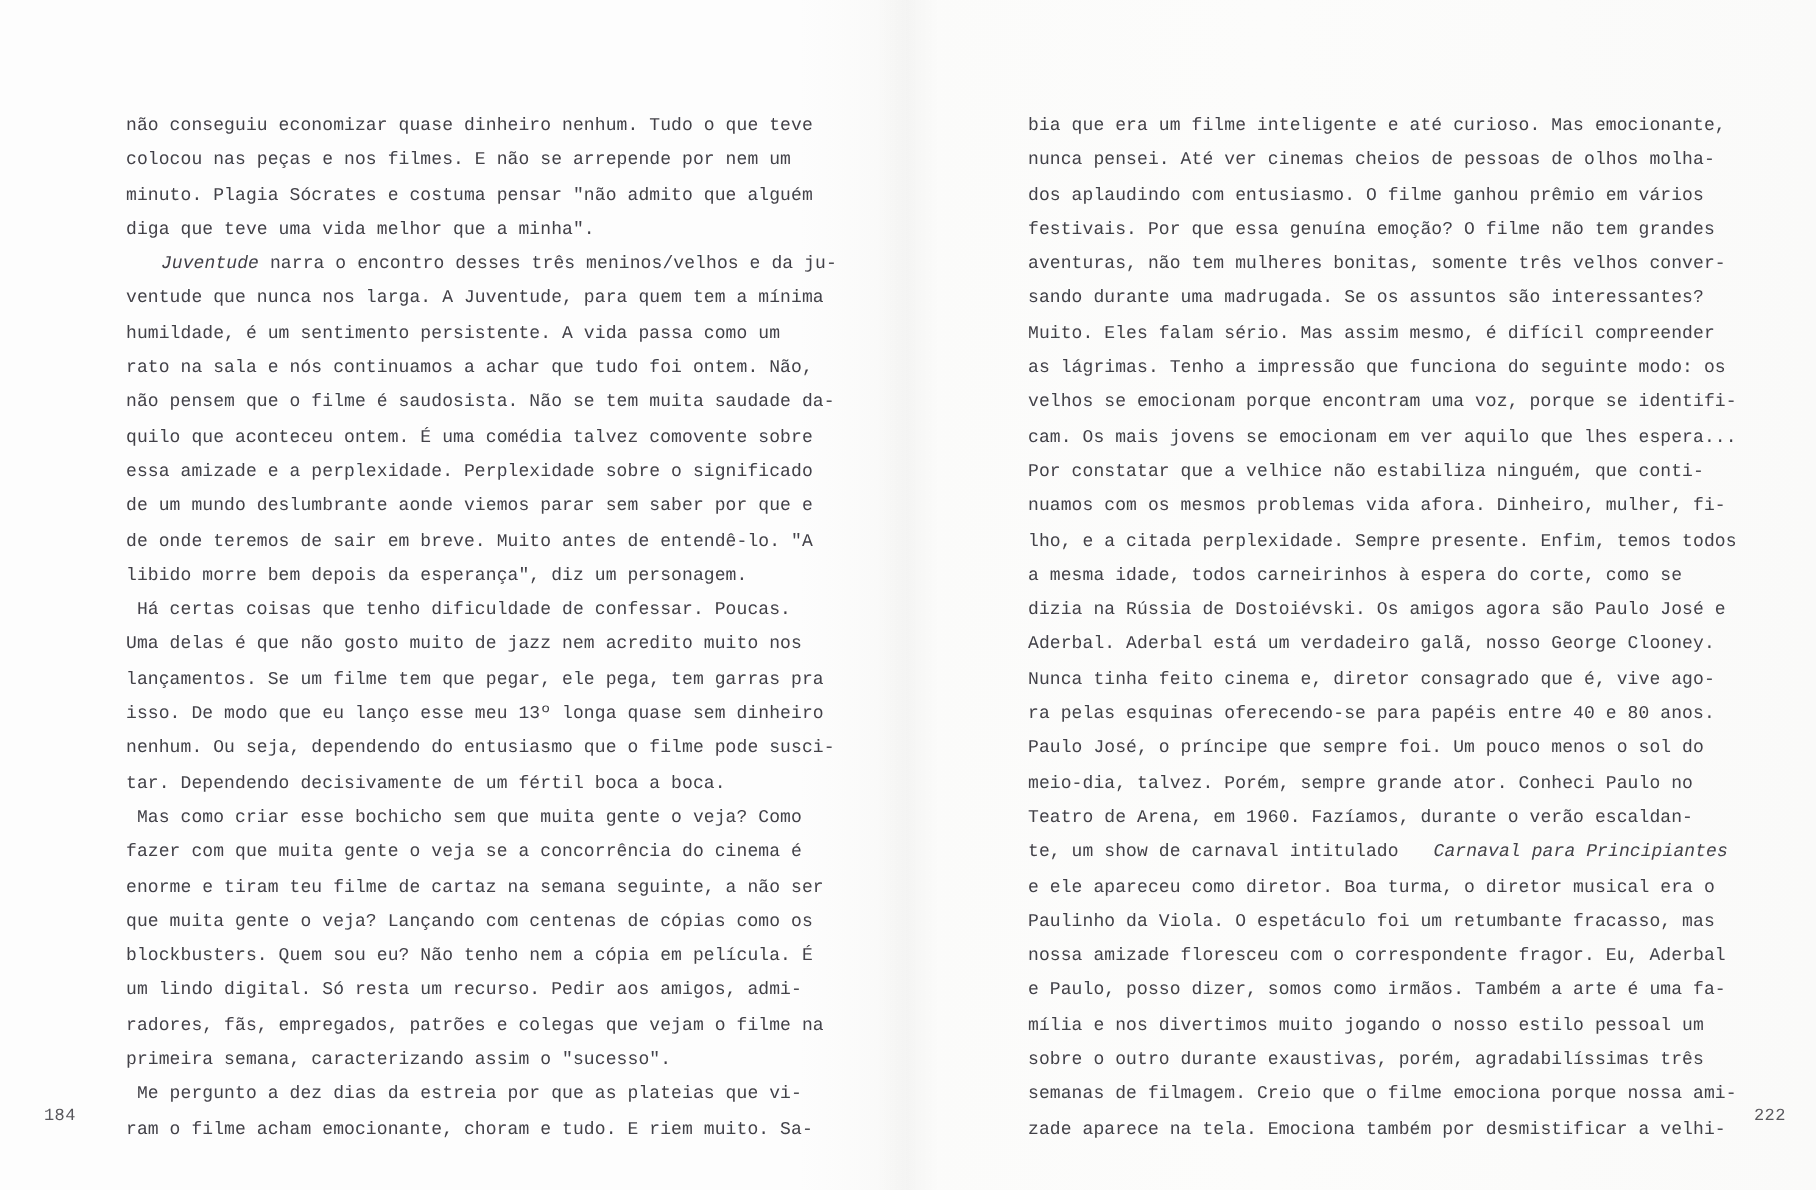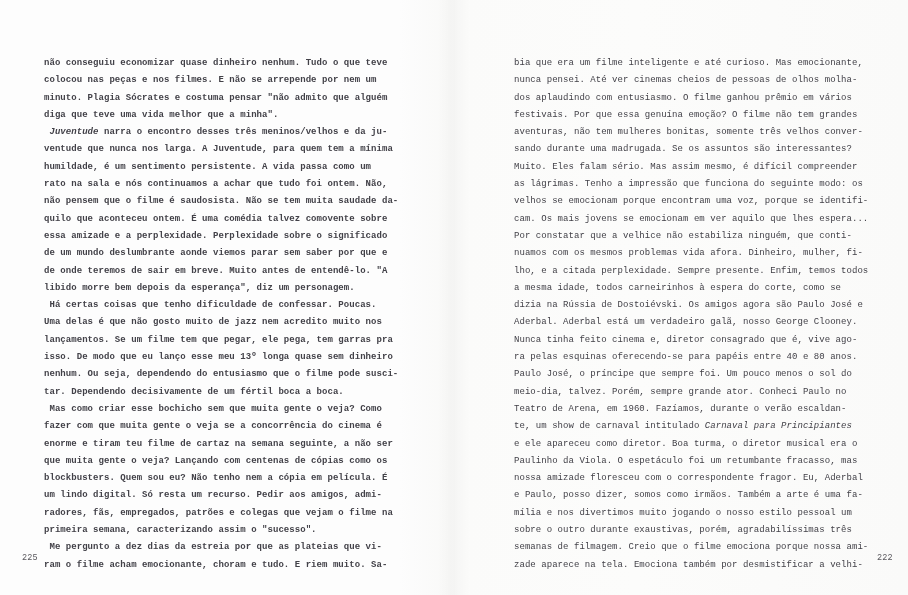--- a/index.html
+++ b/index.html
@@ -36,40 +36,40 @@
   .page.right { left: 454px; }
   .page-text {
     position: absolute;
     top: 55px;
     white-space: pre;
     font-size: 9px;
     line-height: 17.3px;
     letter-spacing: 0.05px;
     color: #424148;
   }
-  .page.left  .page-text { left: 44px; font-weight: bold; }
+  .page.left  .page-text { left: 63px; }
   .page.right .page-text { left: 60px; }
   .page-text .line { height: 17.3px; }
-  .page-text em { font-style: italic; }
+  .page-text em { font-style: italic; margin-left: 12px; }
   .page-number {
     position: absolute;
     top: 553px;
     font-size: 8.5px;
     letter-spacing: 0.2px;
     color: #58575c;
   }
   .page.left  .page-number { left: 22px; }
   .page.right .page-number { left: 423px; }
 </style>
 </head>
 <body>
 
 <div class="gutter-shade"></div>
 
 <div class="page left">
   <div class="page-text"><div class="line">não conseguiu economizar quase dinheiro nenhum. Tudo o que teve</div><div class="line">colocou nas peças e nos filmes. E não se arrepende por nem um</div><div class="line">minuto. Plagia Sócrates e costuma pensar "não admito que alguém</div><div class="line">diga que teve uma vida melhor que a minha".</div><div class="line"> <em>Juventude</em> narra o encontro desses três meninos/velhos e da ju-</div><div class="line">ventude que nunca nos larga. A Juventude, para quem tem a mínima</div><div class="line">humildade, é um sentimento persistente. A vida passa como um</div><div class="line">rato na sala e nós continuamos a achar que tudo foi ontem. Não,</div><div class="line">não pensem que o filme é saudosista. Não se tem muita saudade da-</div><div class="line">quilo que aconteceu ontem. É uma comédia talvez comovente sobre</div><div class="line">essa amizade e a perplexidade. Perplexidade sobre o significado</div><div class="line">de um mundo deslumbrante aonde viemos parar sem saber por que e</div><div class="line">de onde teremos de sair em breve. Muito antes de entendê-lo. "A</div><div class="line">libido morre bem depois da esperança", diz um personagem.</div><div class="line"> Há certas coisas que tenho dificuldade de confessar. Poucas.</div><div class="line">Uma delas é que não gosto muito de jazz nem acredito muito nos</div><div class="line">lançamentos. Se um filme tem que pegar, ele pega, tem garras pra</div><div class="line">isso. De modo que eu lanço esse meu 13º longa quase sem dinheiro</div><div class="line">nenhum. Ou seja, dependendo do entusiasmo que o filme pode susci-</div><div class="line">tar. Dependendo decisivamente de um fértil boca a boca.</div><div class="line"> Mas como criar esse bochicho sem que muita gente o veja? Como</div><div class="line">fazer com que muita gente o veja se a concorrência do cinema é</div><div class="line">enorme e tiram teu filme de cartaz na semana seguinte, a não ser</div><div class="line">que muita gente o veja? Lançando com centenas de cópias como os</div><div class="line">blockbusters. Quem sou eu? Não tenho nem a cópia em película. É</div><div class="line">um lindo digital. Só resta um recurso. Pedir aos amigos, admi-</div><div class="line">radores, fãs, empregados, patrões e colegas que vejam o filme na</div><div class="line">primeira semana, caracterizando assim o "sucesso".</div><div class="line"> Me pergunto a dez dias da estreia por que as plateias que vi-</div><div class="line">ram o filme acham emocionante, choram e tudo. E riem muito. Sa-</div></div>
-  <div class="page-number">225</div>
+  <div class="page-number">184</div>
 </div>
 
 <div class="page right">
   <div class="page-text"><div class="line">bia que era um filme inteligente e até curioso. Mas emocionante,</div><div class="line">nunca pensei. Até ver cinemas cheios de pessoas de olhos molha-</div><div class="line">dos aplaudindo com entusiasmo. O filme ganhou prêmio em vários</div><div class="line">festivais. Por que essa genuína emoção? O filme não tem grandes</div><div class="line">aventuras, não tem mulheres bonitas, somente três velhos conver-</div><div class="line">sando durante uma madrugada. Se os assuntos são interessantes?</div><div class="line">Muito. Eles falam sério. Mas assim mesmo, é difícil compreender</div><div class="line">as lágrimas. Tenho a impressão que funciona do seguinte modo: os</div><div class="line">velhos se emocionam porque encontram uma voz, porque se identifi-</div><div class="line">cam. Os mais jovens se emocionam em ver aquilo que lhes espera...</div><div class="line">Por constatar que a velhice não estabiliza ninguém, que conti-</div><div class="line">nuamos com os mesmos problemas vida afora. Dinheiro, mulher, fi-</div><div class="line">lho, e a citada perplexidade. Sempre presente. Enfim, temos todos</div><div class="line">a mesma idade, todos carneirinhos à espera do corte, como se</div><div class="line">dizia na Rússia de Dostoiévski. Os amigos agora são Paulo José e</div><div class="line">Aderbal. Aderbal está um verdadeiro galã, nosso George Clooney.</div><div class="line">Nunca tinha feito cinema e, diretor consagrado que é, vive ago-</div><div class="line">ra pelas esquinas oferecendo-se para papéis entre 40 e 80 anos.</div><div class="line">Paulo José, o príncipe que sempre foi. Um pouco menos o sol do</div><div class="line">meio-dia, talvez. Porém, sempre grande ator. Conheci Paulo no</div><div class="line">Teatro de Arena, em 1960. Fazíamos, durante o verão escaldan-</div><div class="line">te, um show de carnaval intitulado <em>Carnaval para Principiantes</em></div><div class="line">e ele apareceu como diretor. Boa turma, o diretor musical era o</div><div class="line">Paulinho da Viola. O espetáculo foi um retumbante fracasso, mas</div><div class="line">nossa amizade floresceu com o correspondente fragor. Eu, Aderbal</div><div class="line">e Paulo, posso dizer, somos como irmãos. Também a arte é uma fa-</div><div class="line">mília e nos divertimos muito jogando o nosso estilo pessoal um</div><div class="line">sobre o outro durante exaustivas, porém, agradabilíssimas três</div><div class="line">semanas de filmagem. Creio que o filme emociona porque nossa ami-</div><div class="line">zade aparece na tela. Emociona também por desmistificar a velhi-</div></div>
   <div class="page-number">222</div>
 </div>
 
 </body></html>

